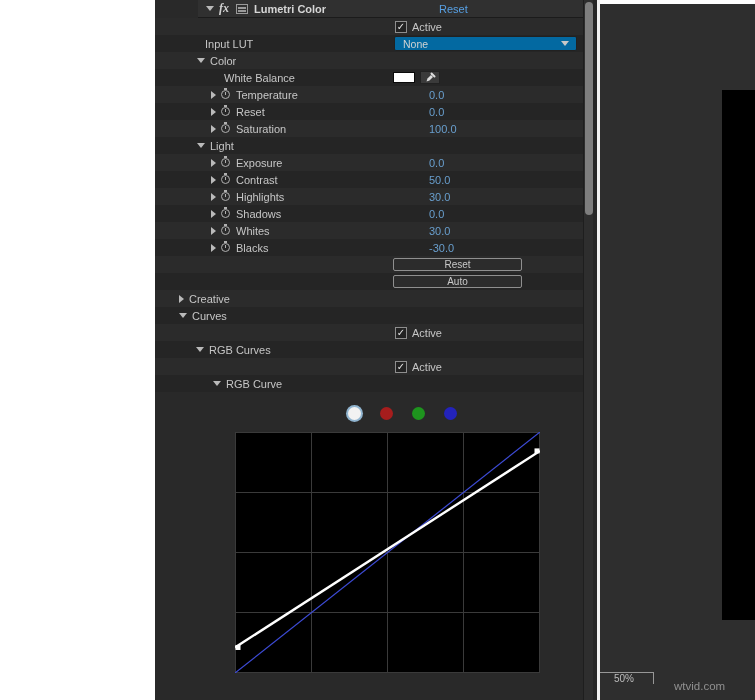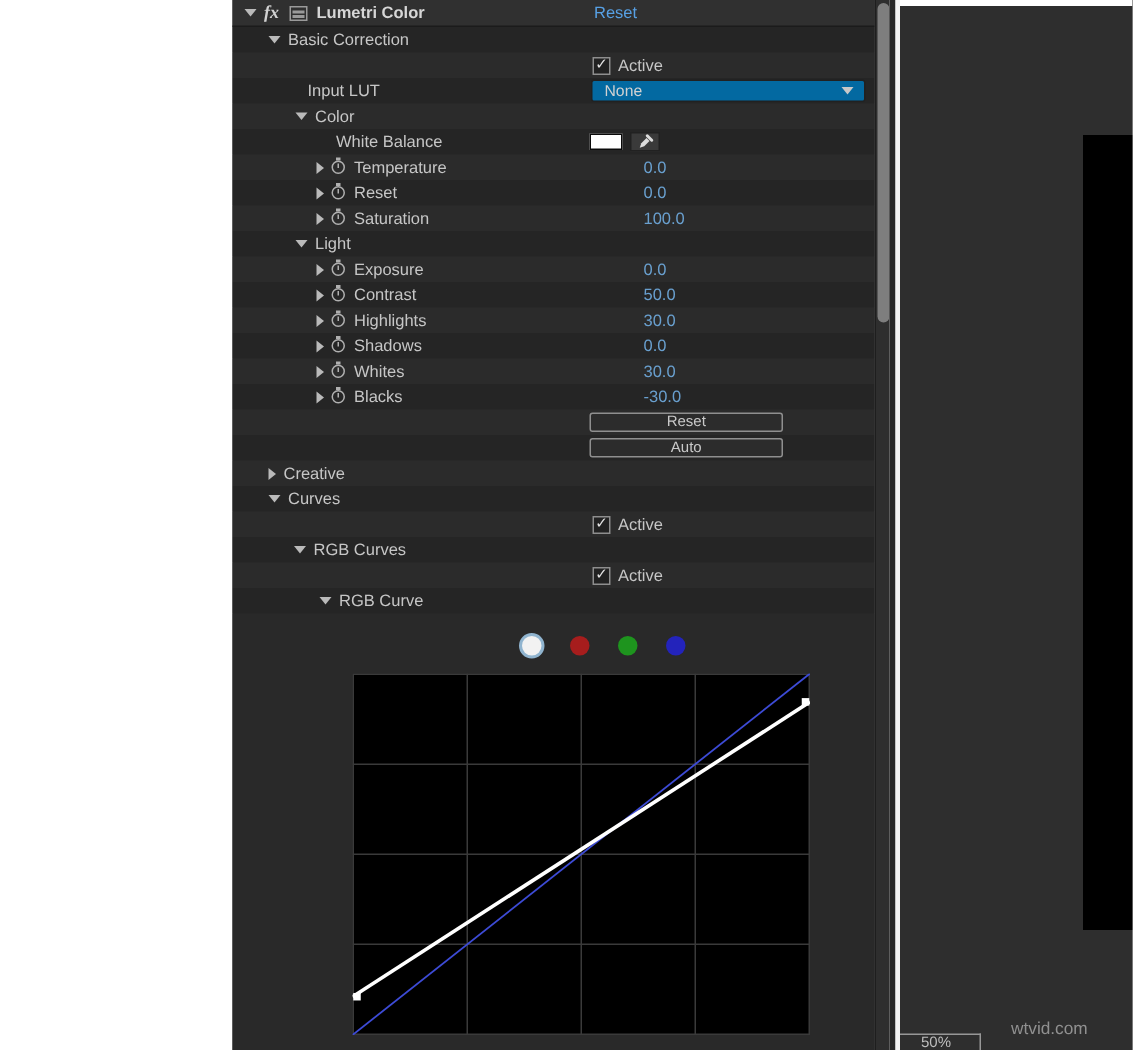--- a/index.html
+++ b/index.html
@@ -4,21 +4,21 @@
 <style>
   *{margin:0;padding:0;box-sizing:border-box;}
   html,body{width:755px;height:700px;}
   body{position:relative;overflow:hidden;background:#ffffff;
        font-family:"Liberation Sans","DejaVu Sans",sans-serif;}
 
   
   .effects-panel{position:absolute;left:155px;top:0;width:428px;height:700px;
                  background:#292929;color:#c6c6c6;font-size:11px;}
   .hrow{height:18px;background:#303030;border-bottom:1px solid #1b1b1b;
-        display:flex;align-items:center;position:relative;}
+        display:flex;align-items:center;position:relative;margin-left:43px;}
   .row{height:17px;display:flex;align-items:center;position:relative;}
   .sA{background:#252525;}
   .sB{background:#2b2b2b;}
 
   .tri{width:0;height:0;display:inline-block;flex:0 0 auto;}
   .tri.down{border-left:4px solid transparent;border-right:4px solid transparent;
             border-top:5px solid #bababa;}
   .tri.right{border-top:4px solid transparent;border-bottom:4px solid transparent;
              border-left:5px solid #bababa;}
 
@@ -68,42 +68,38 @@
              background:#2e2e2e;border-left:1px solid #1e1e1e;}
   .scroll-thumb{position:absolute;left:1px;top:2px;width:8px;height:213px;
                 background:#7e7e7e;border-radius:4px;cursor:grab;}
   .panel-gap{position:absolute;left:593px;top:0;width:4px;height:700px;background:#262626;}
   .v-divider{position:absolute;left:597px;top:0;width:3px;height:700px;background:#f2f2f2;}
 
   
   .right-panel{position:absolute;left:600px;top:0;width:155px;height:700px;background:#2e2e2e;}
   .white-top{position:absolute;left:0;top:0;width:155px;height:4px;background:#ffffff;}
   .monitor-black{position:absolute;left:122px;top:90px;width:33px;height:530px;background:#000000;}
-  .zoom-box{position:absolute;left:0;top:689px;width:54px;height:12px;background:#2e2e2e;
+  .zoom-box{position:absolute;left:0;top:672px;width:54px;height:12px;background:#2e2e2e;
             border-top:1px solid #979797;border-right:1px solid #979797;color:#bdbdbd;
             font-size:10px;display:flex;align-items:center;padding-left:14px;cursor:pointer;}
   .watermark{position:absolute;left:74px;top:680px;color:#909090;font-size:11.5px;}
 </style>
 </head>
 <body>
 
 <div class="effects-panel">
 
   <div class="hrow">
     <span class="tri down" style="margin-left:8px"></span>
     <span class="fx-badge">fx</span>
     <span class="effect-glyph"></span>
     <span class="effect-title">Lumetri Color</span>
     <span class="reset-link">Reset</span>
   </div>
 
-  <div class="row sA" style="padding-left:24px">
-    <span class="tri down"></span>
-    <span class="lbl">Basic Correction</span>
-  </div>
 
   <div class="row sB" style="padding-left:240px">
     <span class="cb"></span>
     <span class="lbl">Active</span>
   </div>
 
   <div class="row sA" style="padding-left:50px">
     <span>Input LUT</span>
     <span class="dd">
       <span class="ddlbl">None</span>

